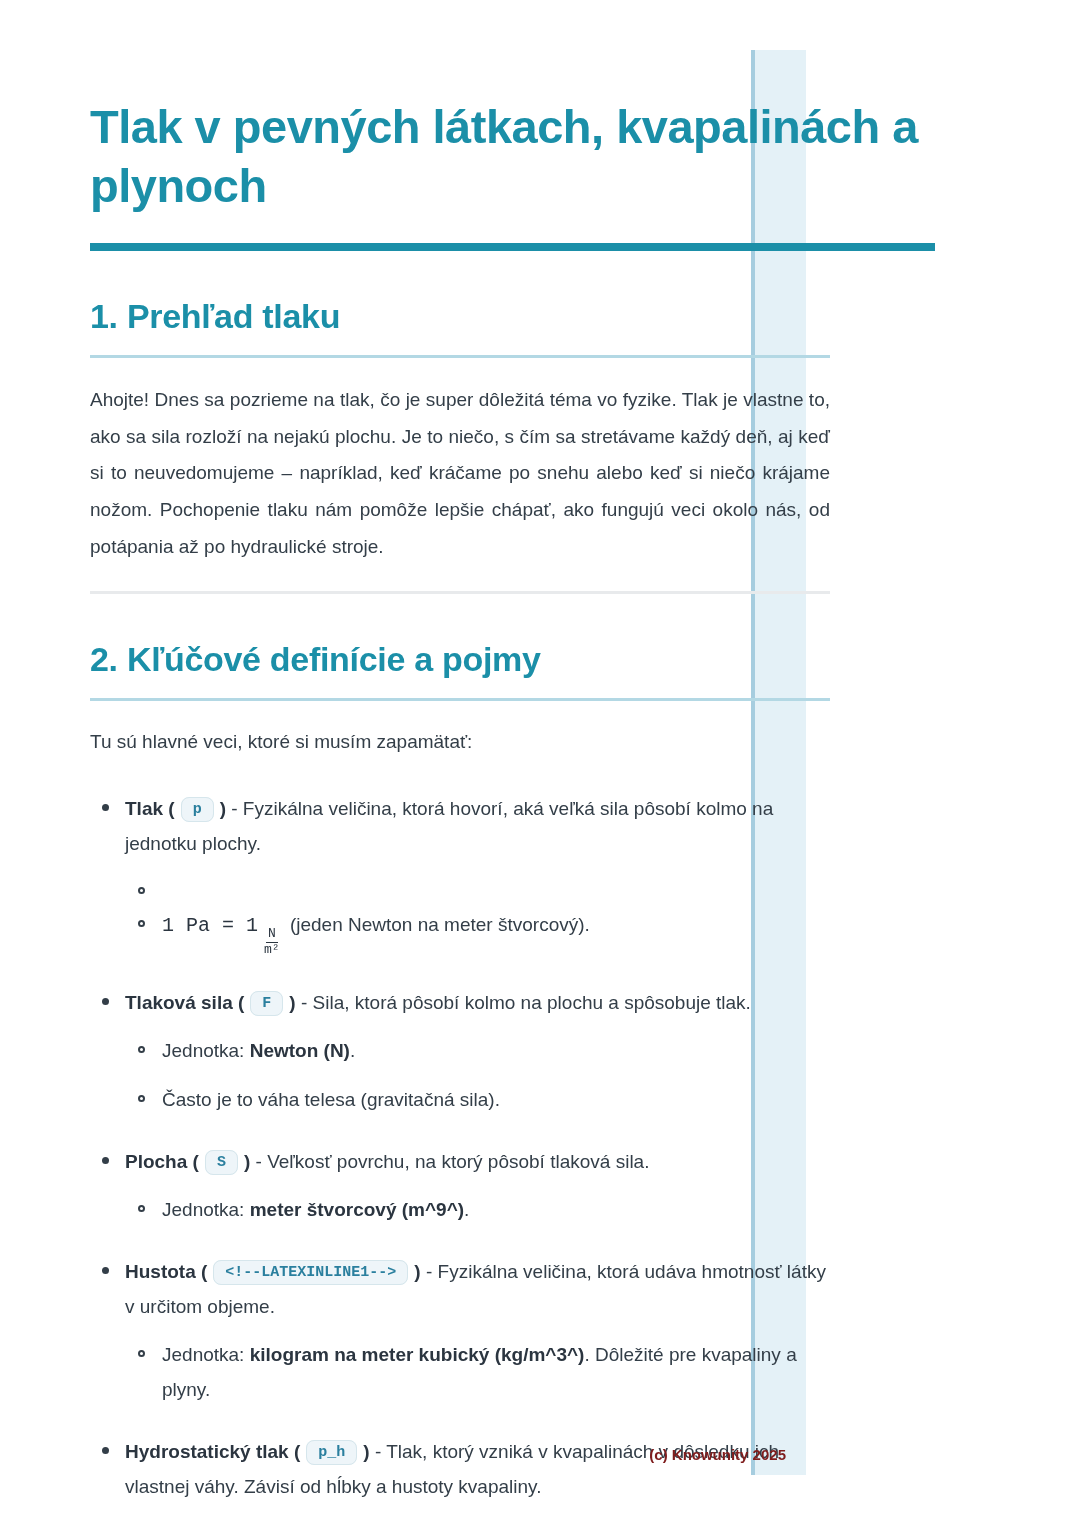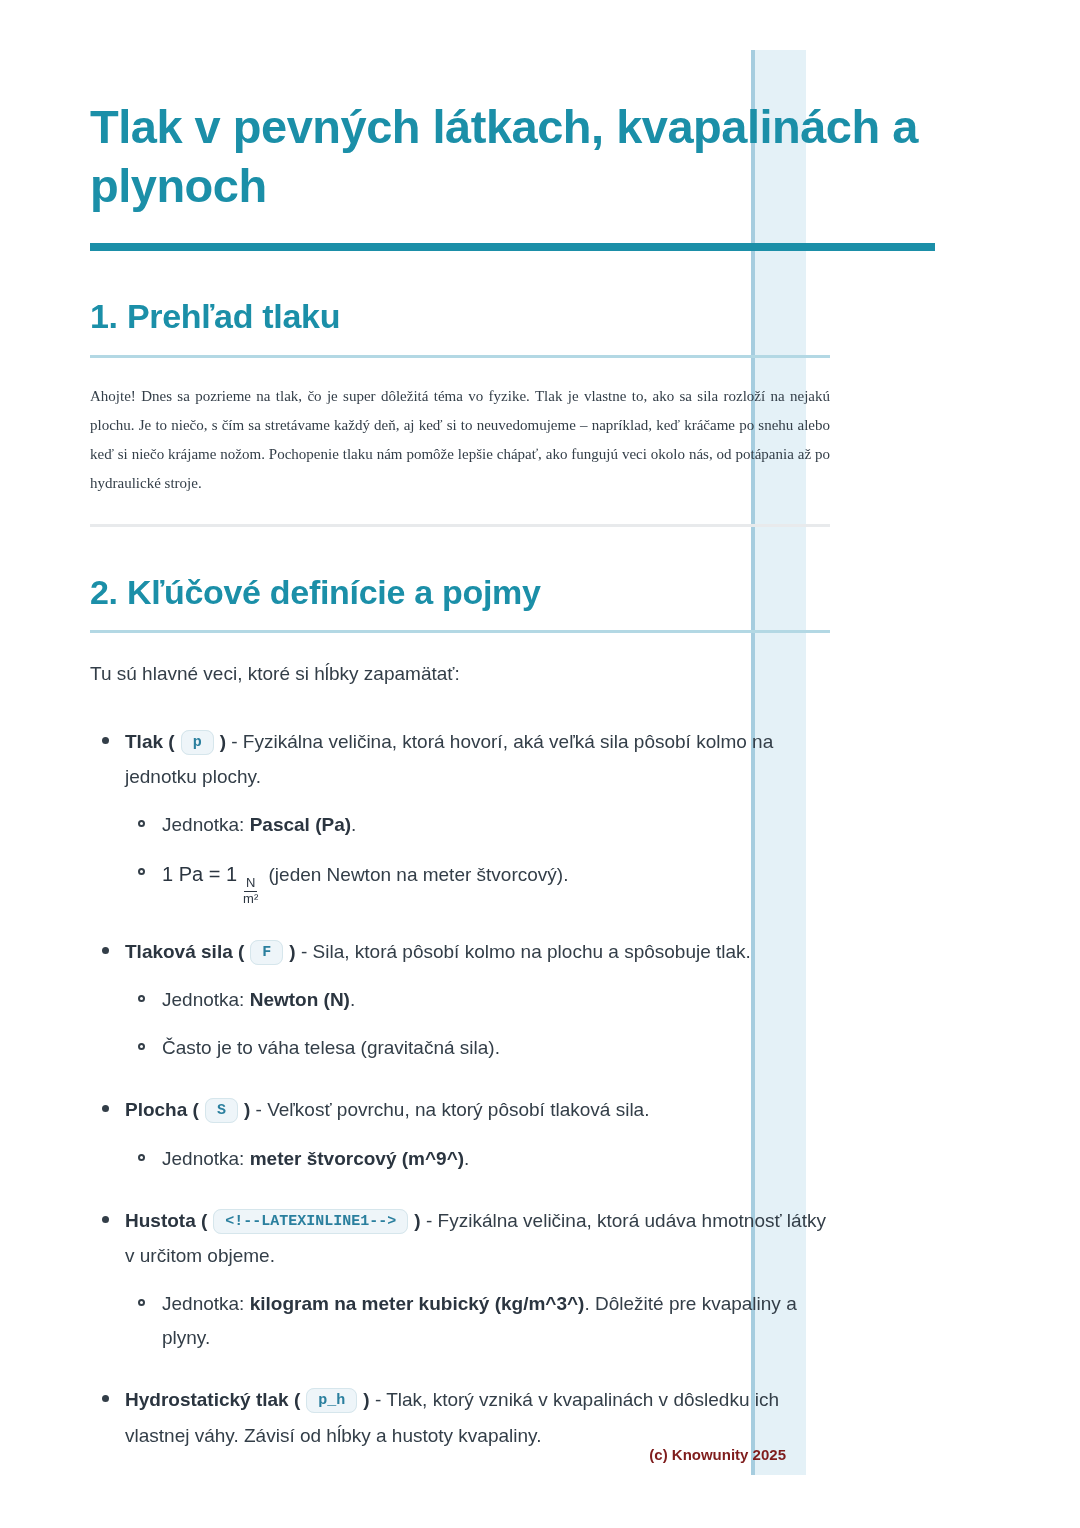--- a/index.html
+++ b/index.html
@@ -62,25 +62,24 @@
   .section-divider {
     width: 740px; height: 3px;
     background: #e8eaec;
     margin-top: 26px;
     border: none;
   }
 
   .lead-paragraph {
     width: 740px;
     margin: 24px 0 0 0;
-    font-size: 15px;
+    font-size: 19px;
     line-height: 1.93;
     text-align: justify;
     color: #333e48;
-    font-family: Liberation Serif, serif;
   }
   .intro-line {
     width: 740px;
     margin: 26px 0 0 0;
     font-size: 19px;
     line-height: 1.6;
     color: #333e48;
   }
 
   .terms-list { margin-top: 34px; width: 740px; }
@@ -126,21 +125,21 @@
     margin: 12px 17px 0 13px;
   }
   .sub-line {
     margin: 0;
     font-size: 19px;
     line-height: 1.8;
   }
   .sub-bold { font-weight: 700; color: #2b3540; }
 
   .math-serif {
-    font-family: Liberation Sans, sans-serif;
+    font-family: Liberation Mono, monospace;
     font-size: 20px;
     color: #2b3540;
   }
   .frac {
     display: inline-flex;
     flex-direction: column;
     align-items: center;
     vertical-align: -6px;
     margin: 0 4px 0 5px;
     font-size: 13px;
@@ -171,32 +170,31 @@
     <h1 class="doc-title">Tlak v pevných látkach, kvapalinách a plynoch</h1>
     <div class="title-rule"></div>
 
     <h2 class="section-heading">1. Prehľad tlaku</h2>
     <div class="heading-rule"></div>
     <p class="lead-paragraph">Ahojte! Dnes sa pozrieme na tlak, čo je super dôležitá téma vo fyzike. Tlak je vlastne to, ako sa sila rozloží na nejakú plochu. Je to niečo, s čím sa stretávame každý deň, aj keď si to neuvedomujeme – napríklad, keď kráčame po snehu alebo keď si niečo krájame nožom. Pochopenie tlaku nám pomôže lepšie chápať, ako fungujú veci okolo nás, od potápania až po hydraulické stroje.</p>
     <div class="section-divider"></div>
 
     <h2 class="section-heading">2. Kľúčové definície a pojmy</h2>
     <div class="heading-rule"></div>
-    <p class="intro-line">Tu sú hlavné veci, ktoré si hĺbky zapamätať:</p>
+    <p class="intro-line">Tu sú hlavné veci, ktoré si musím zapamätať:</p>
 
     <div class="terms-list">
 
       <div class="term">
         <span class="bullet-dot"></span>
         <div class="term-body">
           <p class="term-line"><b class="term-name">Tlak (</b><code class="chip">p</code><b class="term-name">)</b><span> - Fyzikálna veličina, ktorá hovorí, aká veľká sila pôsobí kolmo na jednotku plochy.</span></p>
           <div class="sub-list">
             <div class="subitem">
               <span class="bullet-circle"></span>
-              <p class="sub-line"><span>Jednotka: </span><b class="sub-bold">Pascal (Pa)</b><span>.</span></p>
             </div>
             <div class="subitem">
               <span class="bullet-circle"></span>
               <p class="sub-line"><span class="math-serif"><span>1 Pa = 1</span><span class="frac">
                       <span class="num">N</span>
                       <span class="den">m²</span>
                     </span></span><span> (jeden Newton na meter štvorcový).</span></p>
             </div>
           </div>
         </div>

